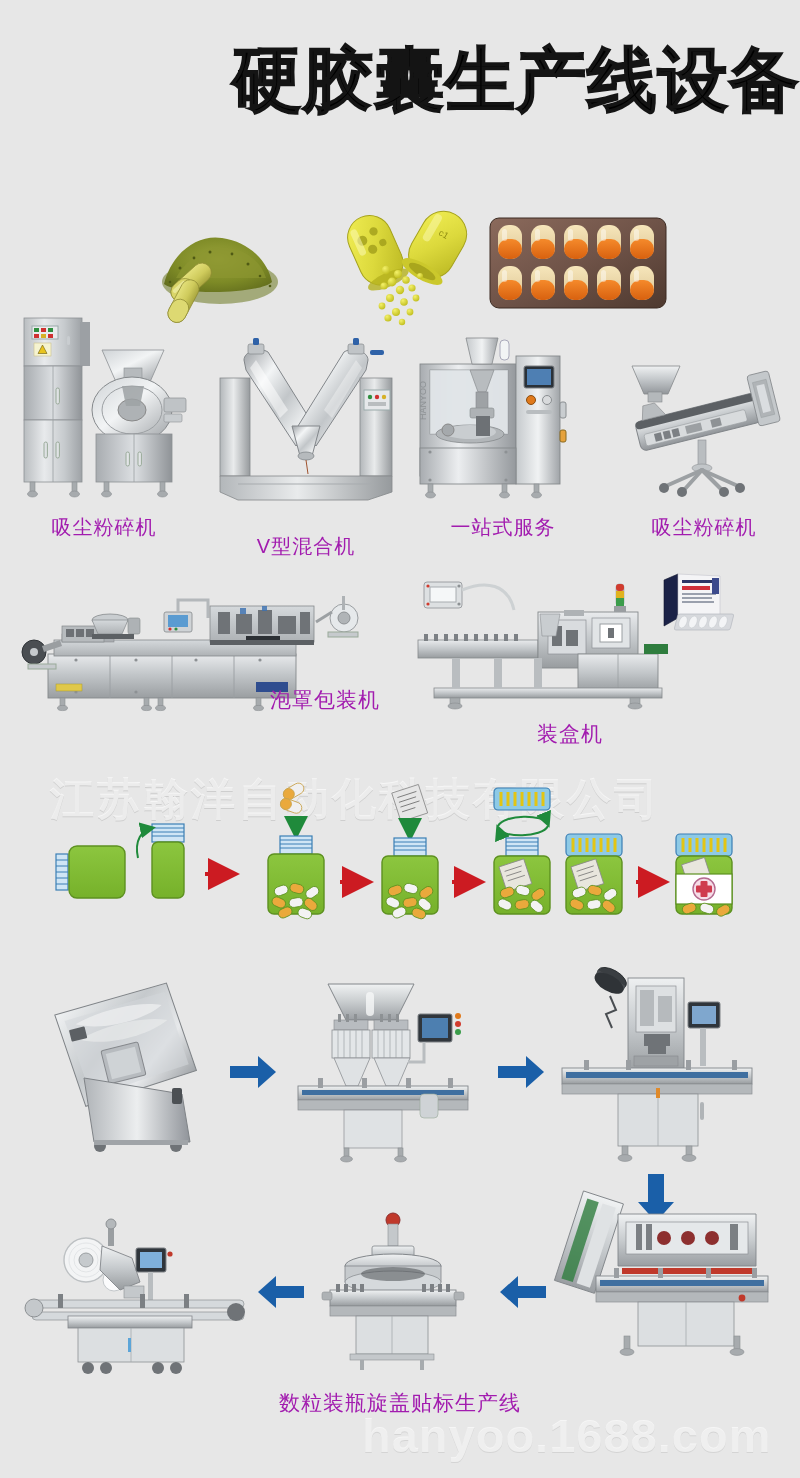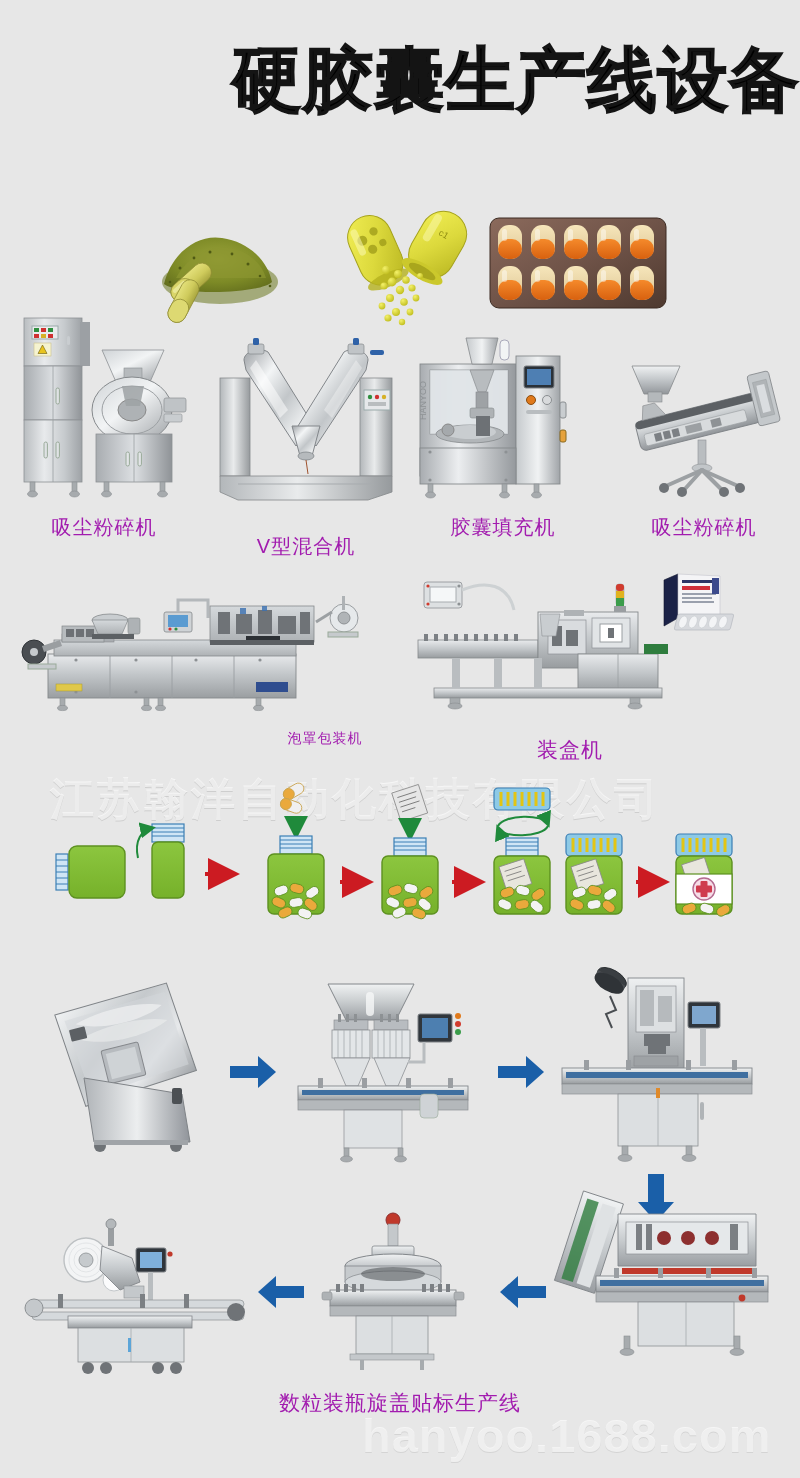--- a/index.html
+++ b/index.html
@@ -406,21 +406,21 @@
       <g fill="#a7abae" stroke="#8b8f92" stroke-width=".6">
         <rect x="14" y="154" width="5" height="9"></rect>
           <ellipse cx="16.5" cy="165" rx="5" ry="3"></ellipse>
         <rect x="88" y="154" width="5" height="9"></rect>
           <ellipse cx="90.5" cy="165" rx="5" ry="3"></ellipse>
         <rect x="120" y="154" width="5" height="9"></rect>
           <ellipse cx="122.5" cy="165" rx="5" ry="3"></ellipse>
       </g>
     </svg>
   </div>
-  <div class="cap" style="left:408px;top:515px;width:190px;">胶囊填充机</div>
+  <div class="cap" style="left:408px;top:515px;width:190px;">一站式服务</div>
 
   <div class="ph" style="left:622px;top:362px;width:166px;height:136px;">
     <svg width="166" height="136" viewBox="0 0 166 136">
       <defs>
         <linearGradient id="pol" x1="0" y1="0" x2="0" y2="1">
           <stop offset="0%" stop-color="#f0f2f3"></stop>
             <stop offset="45%" stop-color="#c6cacd"></stop>
           <stop offset="100%" stop-color="#92969a"></stop>
         </linearGradient>
       </defs>
@@ -547,21 +547,21 @@
           <ellipse cx="52.5" cy="130" rx="5" ry="2.6"></ellipse>
         <rect x="134" y="120" width="5" height="8"></rect>
           <ellipse cx="136.5" cy="130" rx="5" ry="2.6"></ellipse>
         <rect x="148" y="120" width="5" height="8"></rect>
           <ellipse cx="150.5" cy="130" rx="5" ry="2.6"></ellipse>
         <rect x="246" y="120" width="5" height="8"></rect>
           <ellipse cx="248.5" cy="130" rx="5" ry="2.6"></ellipse>
       </g>
     </svg>
   </div>
-  <div class="cap" style="left:235px;top:726px;width:180px;font-size:14px;">泡罩包装机</div>
+  <div class="cap" style="left:235px;top:688px;width:180px;font-size:21px;">泡罩包装机</div>
 
   <div class="ph" style="left:414px;top:570px;width:306px;height:140px;">
     <svg width="306" height="140" viewBox="0 0 306 140">
       <defs>
         <linearGradient id="ct1" x1="0" y1="0" x2="0" y2="1">
           <stop offset="0%" stop-color="#e9ebed"></stop>
             <stop offset="50%" stop-color="#c2c6c9"></stop>
           <stop offset="100%" stop-color="#989c9f"></stop>
         </linearGradient>
       </defs>
@@ -636,21 +636,21 @@
             <ellipse cx="7" cy="8" rx="4" ry="6"></ellipse>
               <ellipse cx="17" cy="8" rx="4" ry="6"></ellipse>
             <ellipse cx="27" cy="8" rx="4" ry="6"></ellipse>
               <ellipse cx="37" cy="8" rx="4" ry="6"></ellipse>
             <ellipse cx="47" cy="8" rx="4" ry="6"></ellipse>
           </g>
         </g>
       </g>
     </svg>
   </div>
-  <div class="cap" style="left:500px;top:722px;width:140px;font-size:21px;margin-top:16px;">装盒机</div>
+  <div class="cap" style="left:500px;top:722px;width:140px;font-size:21px;">装盒机</div>
 
   <div class="wm wm-mid">江苏翰洋自动化科技有限公司</div>
 
   <div class="flow">
     <svg width="800" height="160" viewBox="0 0 800 160">
       <defs>
         <linearGradient id="grn" x1="0" y1="0" x2="0" y2="1">
           <stop offset="0%" stop-color="#8cc63f"></stop>
             <stop offset="100%" stop-color="#76b12a"></stop>
         </linearGradient>

